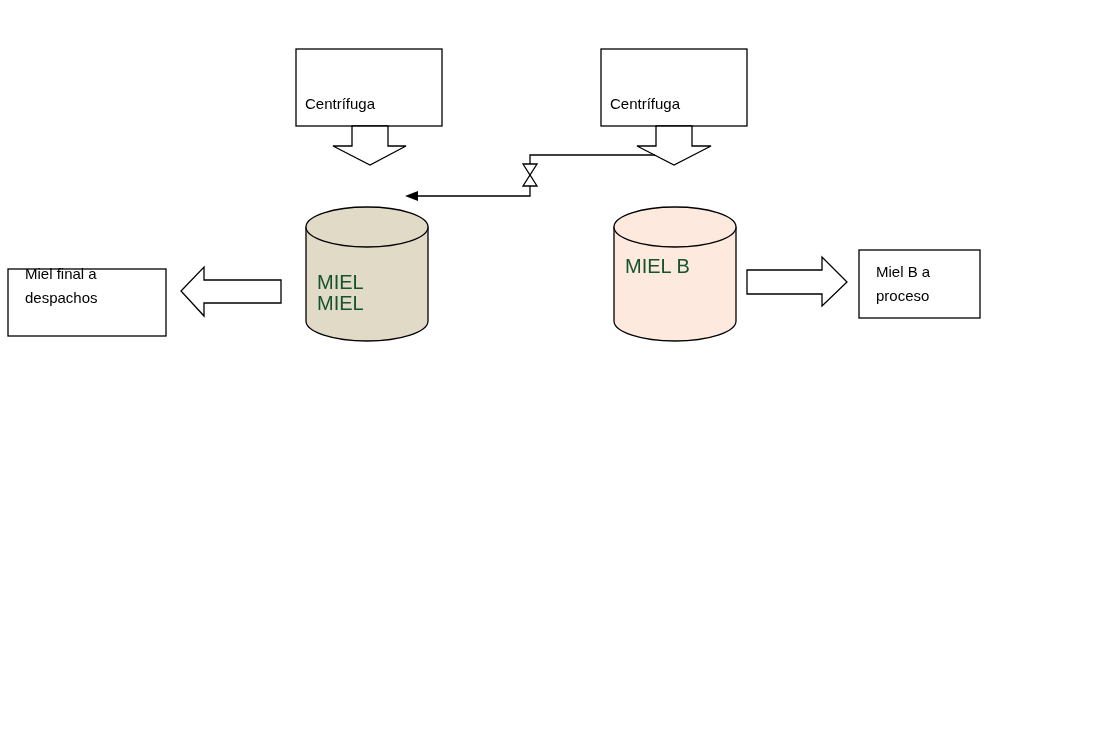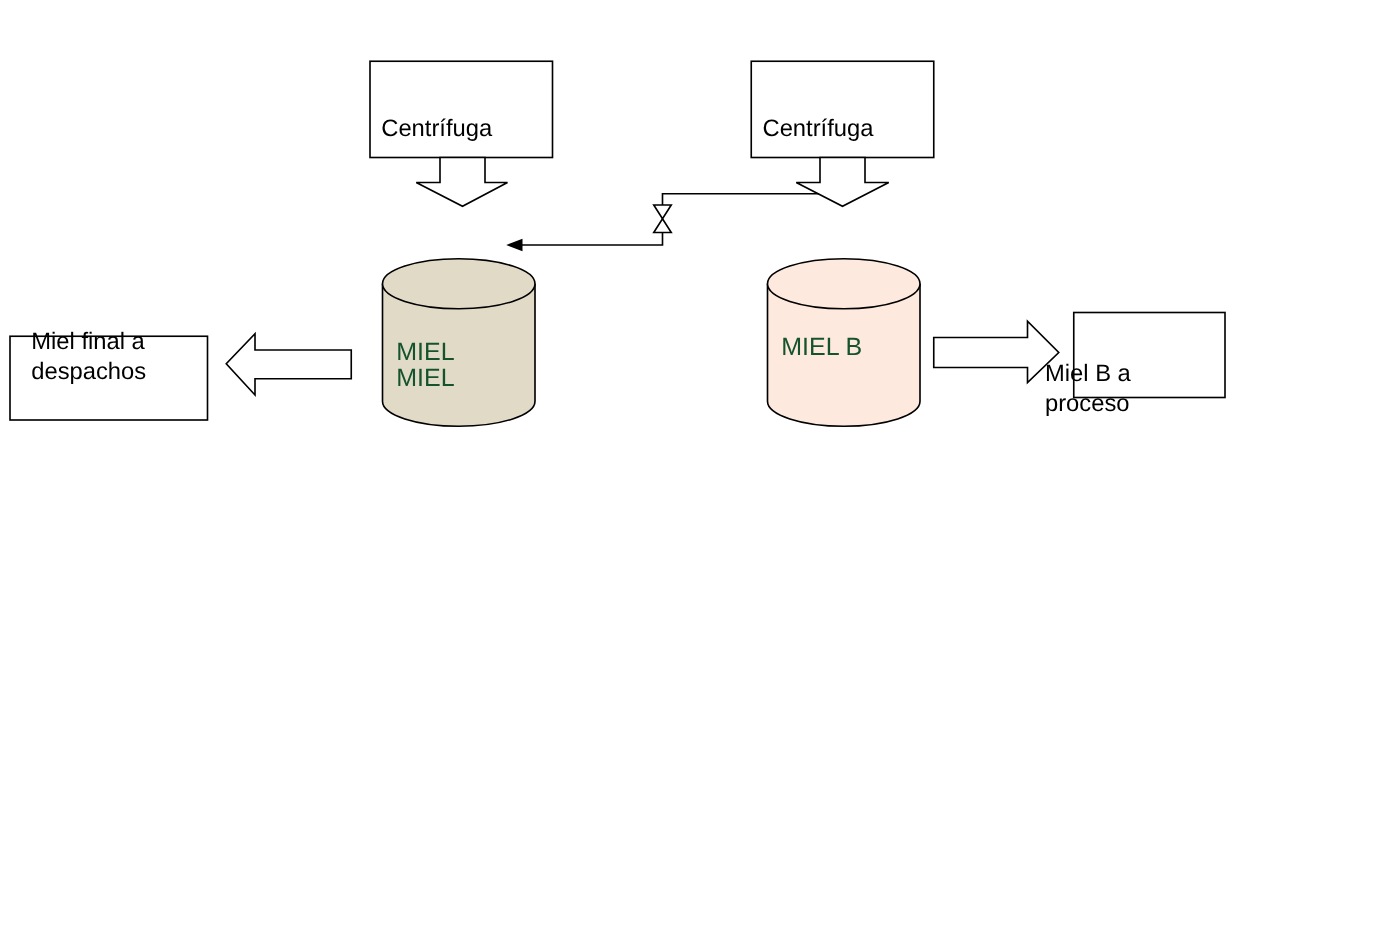--- a/index.html
+++ b/index.html
@@ -1,18 +1,18 @@
 <!DOCTYPE html>
 <html><head>
 <meta charset="utf-8">
 <style>
   html,body{margin:0;padding:0;background:#ffffff;}
   body{width:1100px;height:743px;position:relative;overflow:hidden;font-family:"Liberation Sans",sans-serif;}
   svg{position:absolute;left:0;top:0;}
-  .lbl{position:absolute;color:#000;font-size:19px;line-height:24px;white-space:nowrap;}
+  .lbl{position:absolute;color:#000;font-size:15px;line-height:24px;white-space:nowrap;}
   .tank-lbl{position:absolute;color:#14532d;font-size:20px;line-height:21px;text-align:left;}
 </style>
 </head>
 <body>
 
 <svg width="1100" height="743">
 
   <rect x="296" y="49" width="146" height="77" fill="#fff" stroke="#000" stroke-width="1.3"></rect>
 
   <polygon points="352,126 388,126 388,146 406,146 370,165 333,146 352,146" fill="#fff" stroke="#000" stroke-width="1.3"></polygon>
@@ -48,22 +48,22 @@
   <rect x="859" y="250" width="121" height="68" fill="#fff" stroke="#000" stroke-width="1.3"></rect>
 </svg>
 
 <div class="lbl" style="left:305px;top:92px;">Centrífuga</div>
 <div class="lbl" style="left:610px;top:92px;">Centrífuga</div>
 
 <div class="tank-lbl" style="left:317px;top:272px;width:100px;">
   <div>MIEL</div>
   <div>MIEL</div>
 </div>
-<div class="tank-lbl" style="left:625px;top:268px;width:100px;">MIEL B</div>
+<div class="tank-lbl" style="left:625px;top:256px;width:100px;">MIEL B</div>
 
 <div class="lbl" style="left:25px;top:262px;">
   <div>Miel final a</div>
   <div>despachos</div>
 </div>
-<div class="lbl" style="left:836px;top:260px;margin-top:28px;">
+<div class="lbl" style="left:876px;top:260px;">
   <div>Miel B a</div>
   <div>proceso</div>
 </div>
 
 </body></html>

